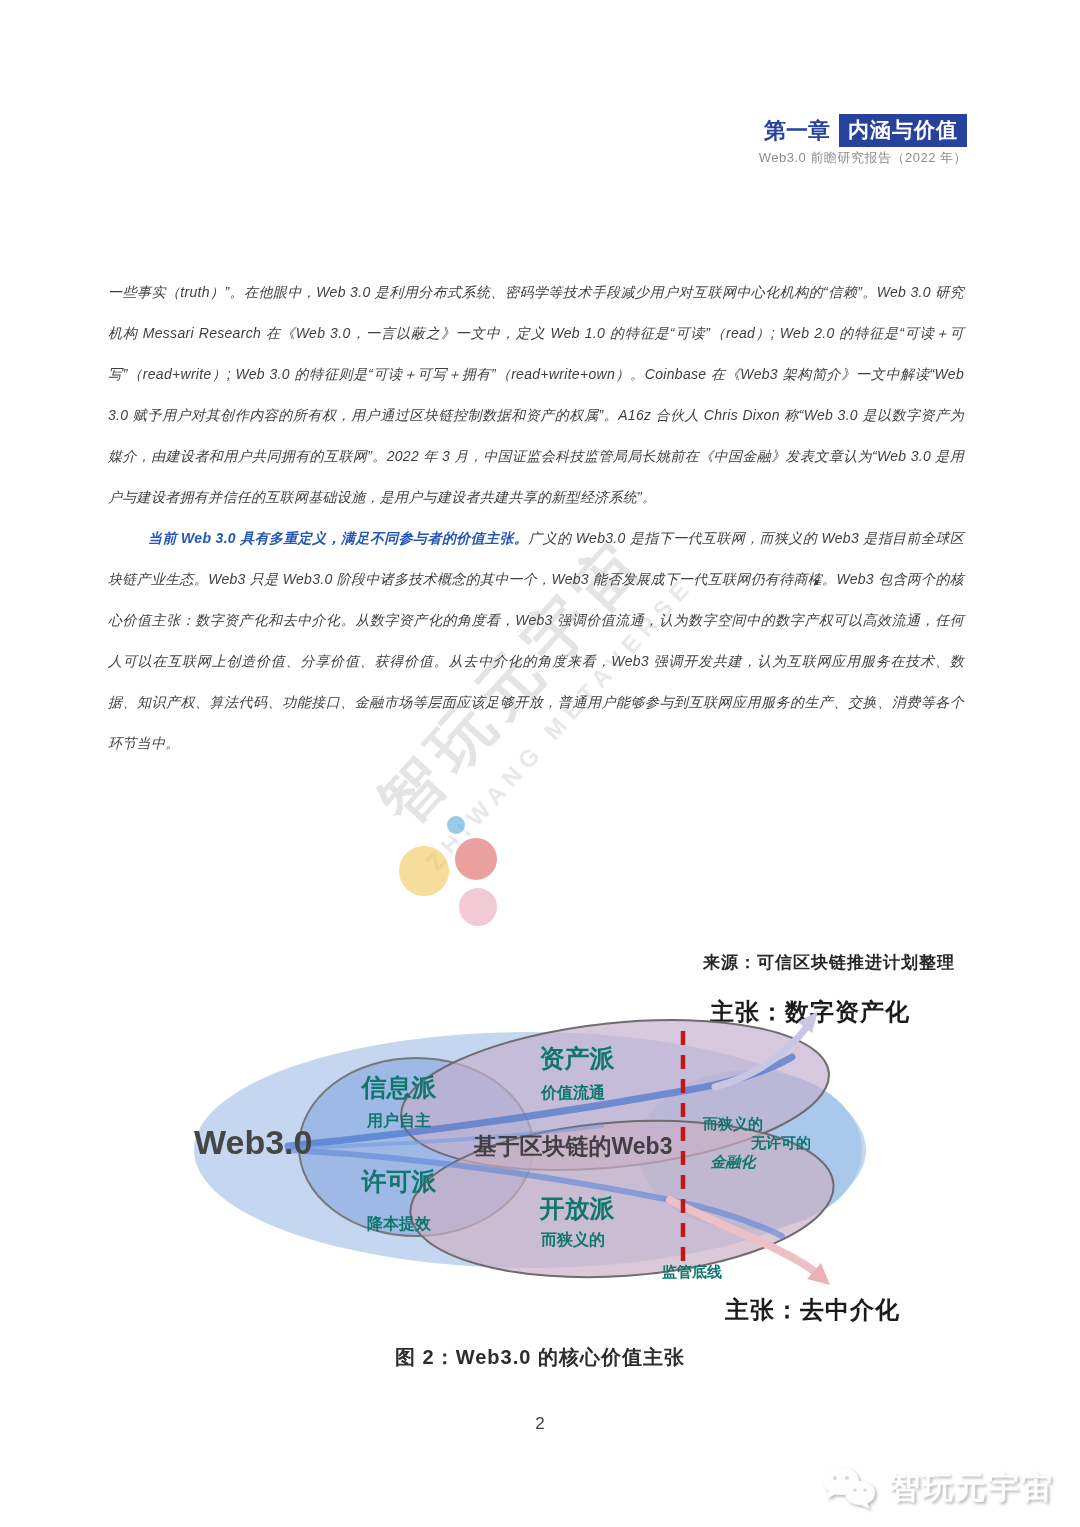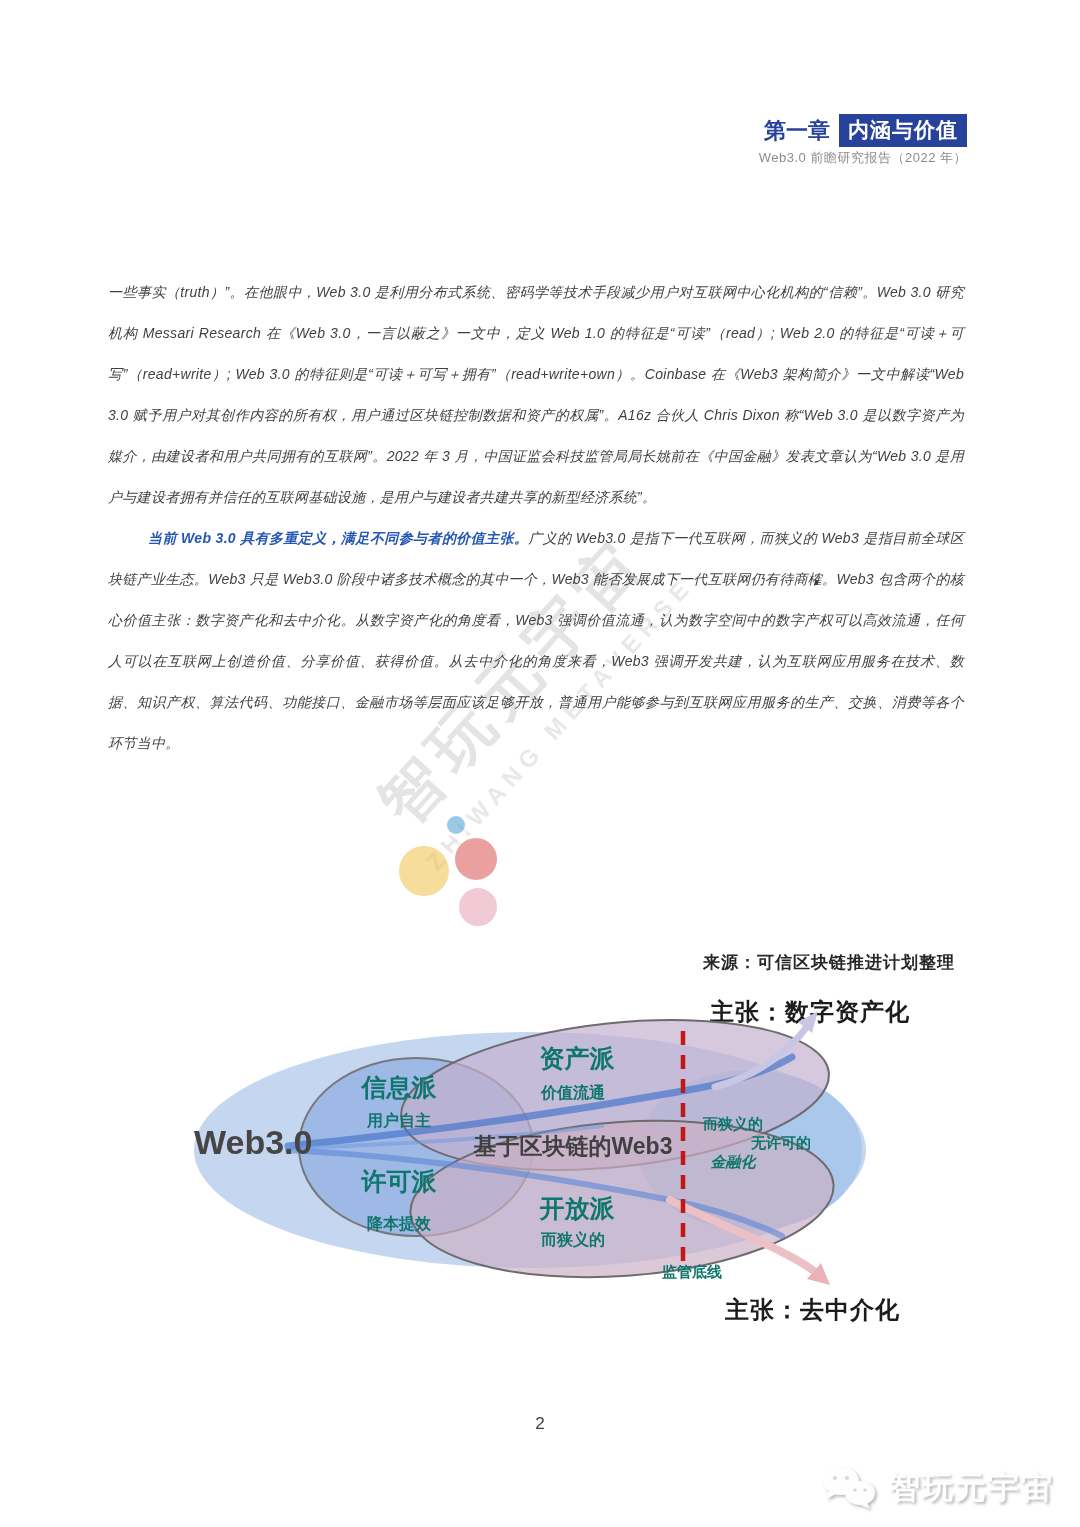--- a/index.html
+++ b/index.html
@@ -251,20 +251,21 @@
     <div class="dlabel dlabel-big" style="left:407px; top:197px;">开放派</div>
     <div class="dlabel dlabel-small" style="left:403px; top:235px;">而狭义的</div>
 
     <div class="dlabel dlabel-tiny" style="left:563px; top:120px;">而狭义的</div>
     <div class="dlabel dlabel-tiny" style="left:563px; top:139px;margin-left:48px;">无许可的</div>
     <div class="dlabel dlabel-tiny" style="left:563px; top:158px;font-style:italic;">金融化</div>
 
     <div class="dlabel dlabel-tiny" style="left:522px; top:268px;">监管底线</div>
   </div>
 
+  <div class="figure-caption">图 2：Web3.0 的核心价值主张</div>
   <div class="page-number">2</div>
 
   <div class="brand">
     <svg class="wechat-icon" width="58" height="46" viewBox="0 0 58 46">
       <ellipse cx="20" cy="16" rx="18" ry="14" fill="#fefefe"></ellipse>
       <path d="M 8,26 L 5,34 L 15,29 Z" fill="#fefefe"></path>
       <circle cx="14" cy="13" r="2" fill="#d9d9d9"></circle>
       <circle cx="26" cy="13" r="2" fill="#d9d9d9"></circle>
       <ellipse cx="39" cy="28" rx="15" ry="12" fill="#fefefe"></ellipse>
       <path d="M 46,38 L 49,44 L 40,40 Z" fill="#fefefe"></path>

